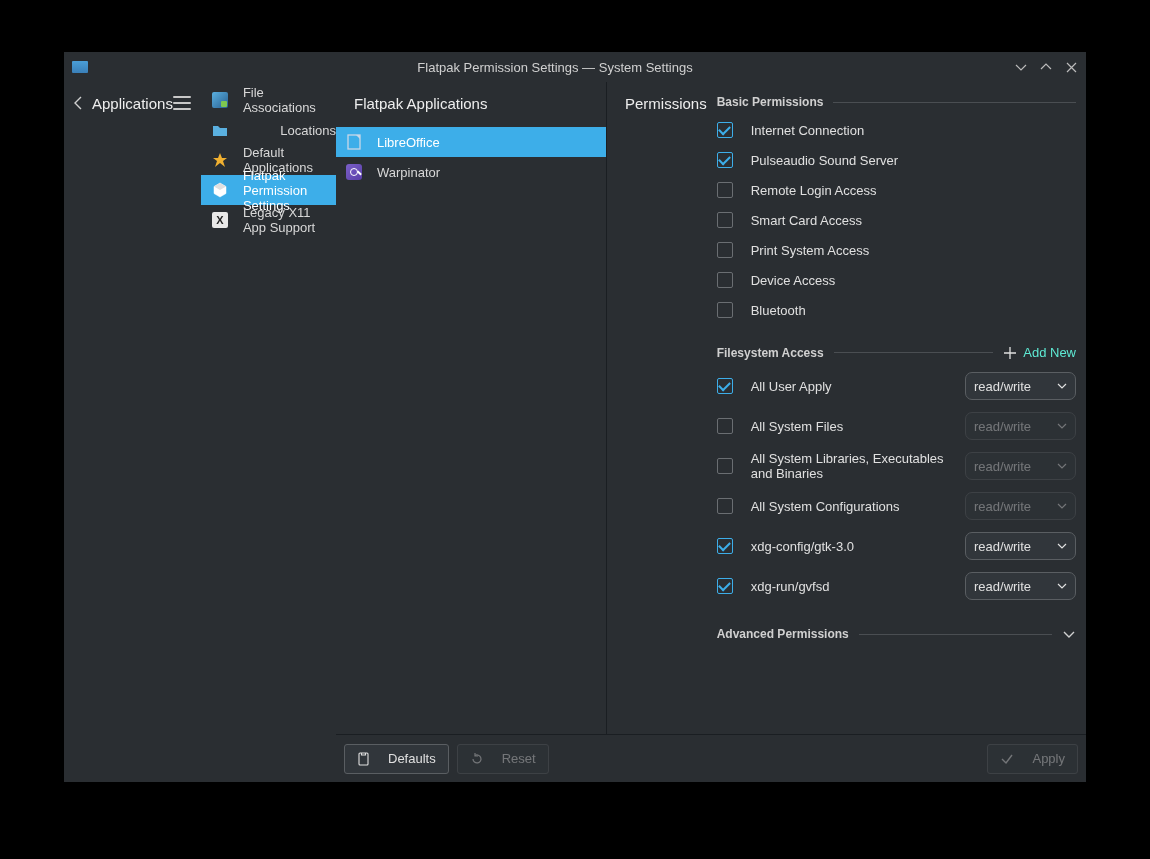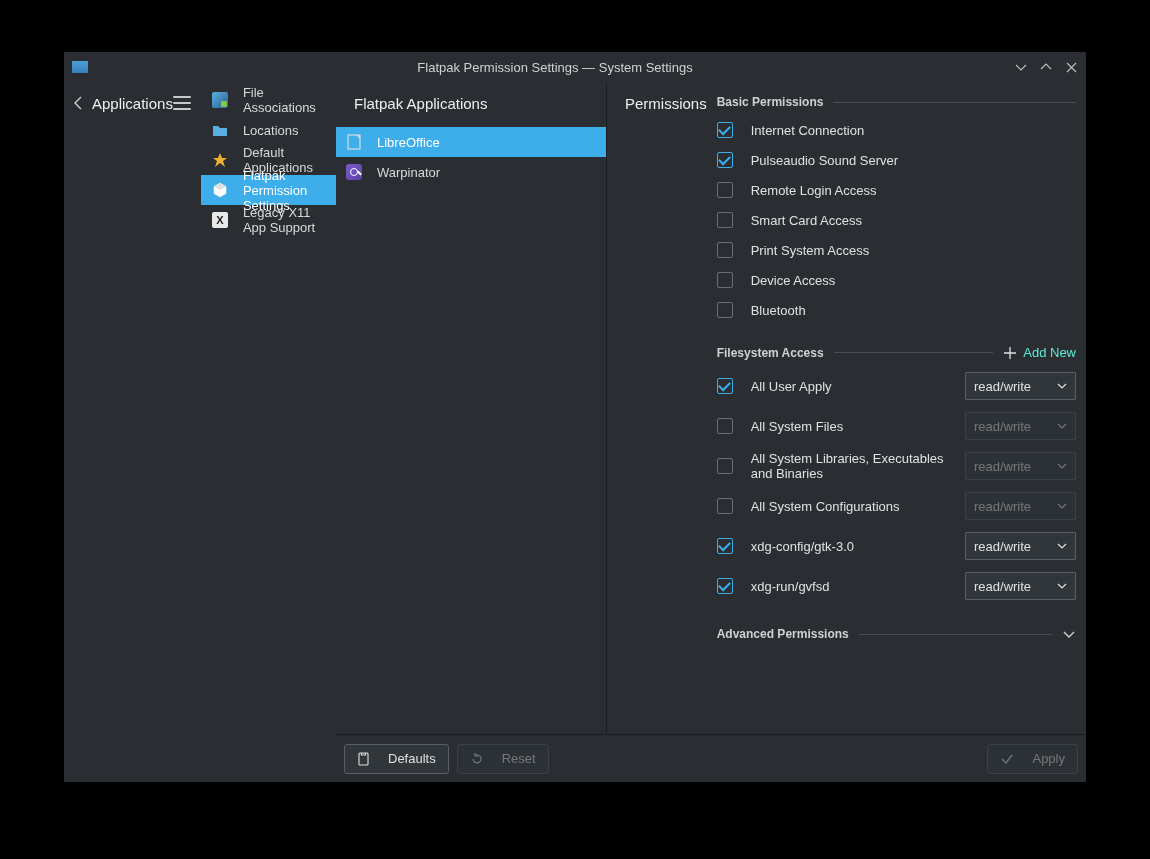--- a/index.html
+++ b/index.html
@@ -54,20 +54,21 @@
 .sidebar-list { padding-top: 3px; }
 .sidebar-item {
   height: 30px;
   display: flex;
   align-items: center;
   padding-left: 11px;
   font-size: 13px;
   color: #d8d8d8;
   cursor: pointer;
   gap: 15px;
+  justify-content: space-between;
 }
 .sidebar-item.sel { background: #3daee9; color: #fff; }
 .sb-icon { width: 16px; height: 16px; display:flex; align-items:center; justify-content:center; border-radius:2px; }
 
 .middle-panel {
   width: 271px;
   background: #2a2e32;
   border-right: 1px solid #1a1e22;
 }
 .panel-header {
@@ -131,21 +132,21 @@
 .checkbox.checked::after {
   content:''; width:9px; height:5px;
   border-left:2px solid #3daee9; border-bottom:2px solid #3daee9;
   transform: rotate(-45deg) translate(1px,-1px);
 }
 .perm-label { font-size: 13px; color: #e0e0e0; flex:1; }
 .dropdown {
   width: 111px; height: 28px;
   background: #31363b;
   border: 1px solid #5a5e62;
-  border-radius: 1px;
+  border-radius: 7px;
   display:flex; align-items:center;
   padding: 0 8px;
   font-size:13px; color:#e0e0e0;
   cursor:pointer;
   gap:4px;
 }
 .dropdown.disabled { opacity:0.4; cursor:default; }
 .dropdown .dd-label { flex:1; }
 
 .adv-header {

